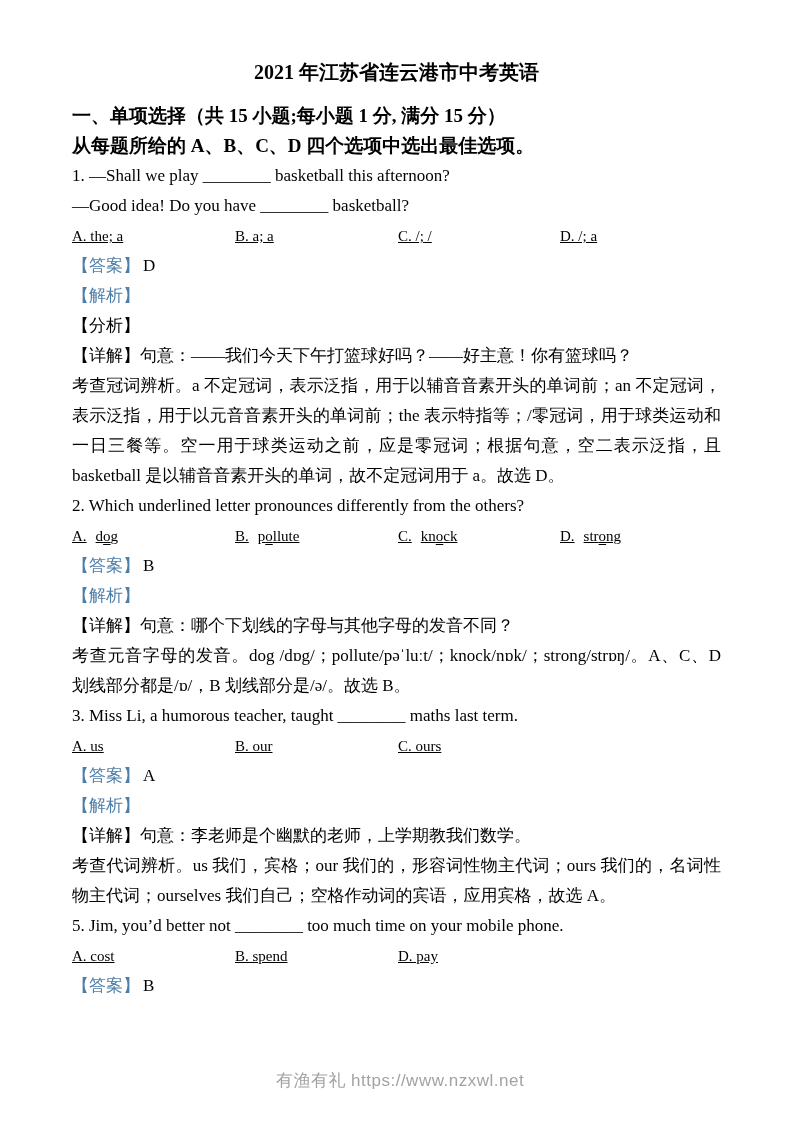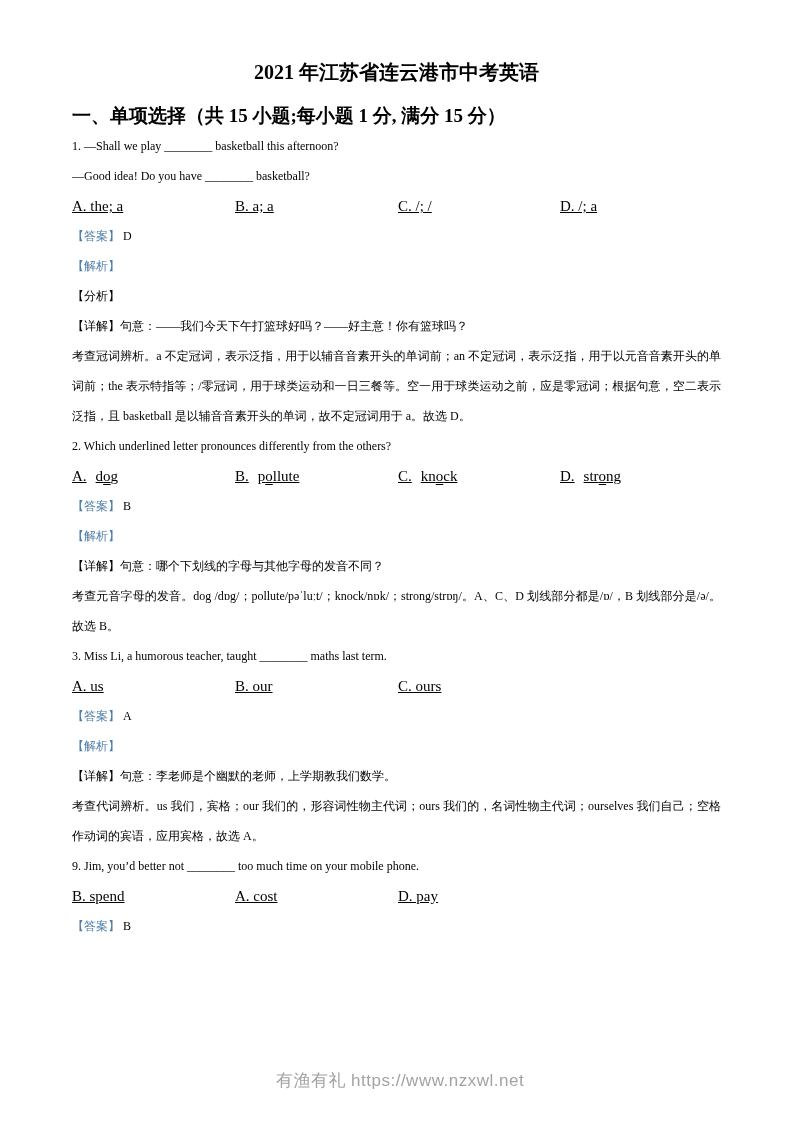--- a/index.html
+++ b/index.html
@@ -16,21 +16,21 @@
     padding: 56px 72px 0 72px;
     overflow: hidden;
   }
   .title {
     margin: 0 0 13px 0;
     text-align: center;
     font-size: 20px;
     line-height: 32px;
     font-weight: bold;
   }
-  p { margin: 0; font-size: 12px; line-height: 30px; }
+  p { margin: 0; font-size: 17px; line-height: 30px; }
   .bold { font-weight: bold; font-size: 19px; }
   .opts {
     display: grid;
     grid-template-columns: 163px 163px 162px 1fr;
     font-size: 15px;
     line-height: 30px;
     text-decoration: underline;
   }
   .opt-label { margin-right: 9px; }
   .u { text-decoration: underline; text-underline-offset: 3px; }
@@ -51,20 +51,21 @@
   }
 </style>
 </head>
 <body>
 
 <div class="page">
 
   <h1 class="title">2021 年江苏省连云港市中考英语</h1>
 
   <p class="bold">一、单项选择（共 15 小题;每小题 1 分, 满分 15 分）</p>
+  <p class="bold">从每题所给的 A、B、C、D 四个选项中选出最佳选项。</p>
 
   <p>1. —Shall we play ________ basketball this afternoon?</p>
   <p>—Good idea! Do you have ________ basketball?</p>
   <div class="opts">
     <span>A. the; a</span>
     <span>B. a; a</span>
     <span>C. /; /</span>
     <span>D. /; a</span>
   </div>
   <p>
@@ -107,24 +108,24 @@
     <span class="lab-blue">【答案】</span><span class="ans-letter">A</span>
   </p>
   <p>
     <span class="lab-blue">【解析】</span>
   </p>
   <p>
     <span>【详解】</span><span>句意：李老师是个幽默的老师，上学期教我们数学。</span>
   </p>
   <p class="para">考查代词辨析。us 我们，宾格；our 我们的，形容词性物主代词；ours 我们的，名词性物主代词；ourselves 我们自己；空格作动词的宾语，应用宾格，故选 A。</p>
 
-  <p>9. Jim, you’d better not ________ too much time on your mobile phone.</p>
+  <p>5. Jim, you’d better not ________ too much time on your mobile phone.</p>
   <div class="opts">
+    <span>A. cost</span>
     <span>B. spend</span>
-    <span>A. cost</span>
     <span>D. pay</span>
   </div>
   <p>
     <span class="lab-blue">【答案】</span><span class="ans-letter">B</span>
   </p>
 
   <div class="footer">有渔有礼 https://www.nzxwl.net</div>
 </div>
 
 </body></html>

